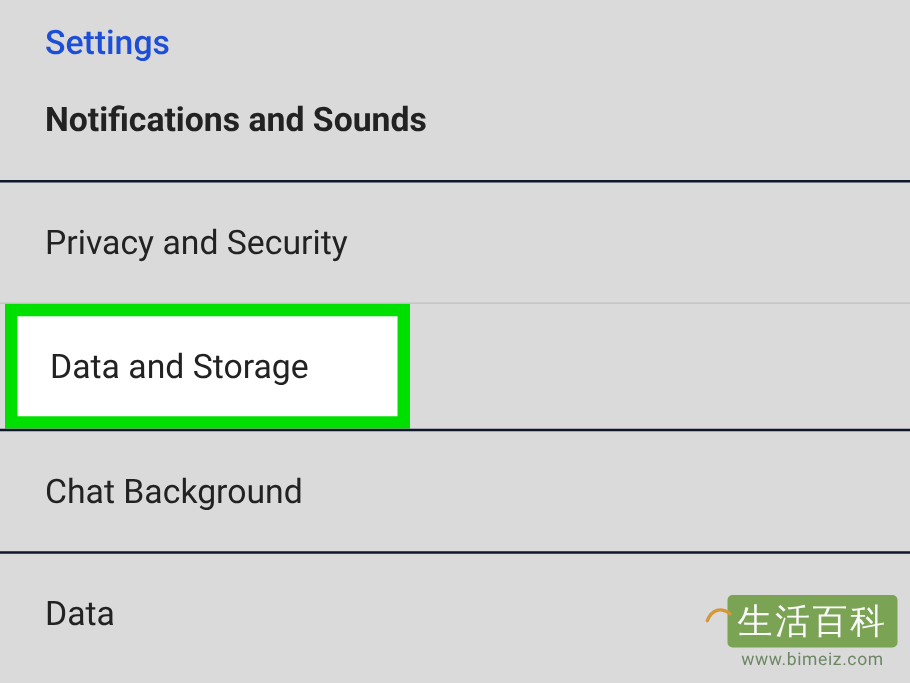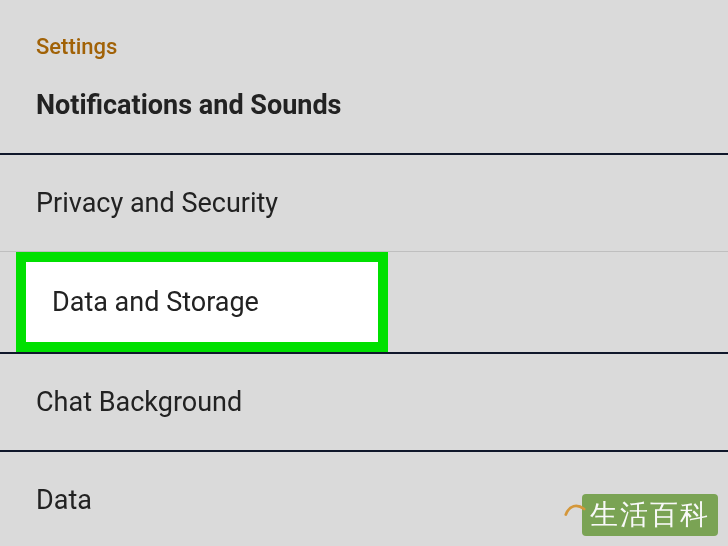--- a/index.html
+++ b/index.html
@@ -6,24 +6,23 @@
     body {
       width: 728px;
       height: 546px;
       background-color: #dadada;
       font-family: -apple-system, Roboto, "Helvetica Neue", Arial, sans-serif;
       position: relative;
       overflow: hidden;
     }
     .section-header {
       padding: 18px 36px 14px 36px;
-      color: #a16207;
-      font-size: 22px;
+      color: #1d4ed8;
+      font-size: 27px;
       font-weight: 500;
-      margin-top: 16px;
     }
     .list-item {
       padding: 32px 36px;
       border-top: 2px solid #0f172a;
       color: #222222;
       font-size: 27px;
       font-weight: 400;
       position: relative;
       background-color: #dadada;
     }
@@ -32,22 +31,22 @@
       padding-top: 16px;
     }
     .list-item.highlighted {
       padding: 0;
       border-top: 1px solid #bfbfbf;
     }
     .highlight-box {
       border: 10px solid #00e000;
       background-color: #ffffff;
       padding: 24px 26px;
-      width: 372px;
-      margin-left: 16px;
+      width: 324px;
+      margin-left: 4px;
     }
     .watermark {
       position: absolute;
       right: 10px;
       bottom: 10px;
       text-align: center;
       opacity: 0.85;
     }
     .watermark-chinese {
       display: inline-block;
@@ -106,13 +105,14 @@
   <span>Data</span>
 </div>
 
 <div class="watermark">
   <div class="watermark-chinese">
     <svg class="swoosh" viewBox="0 0 24 24">
       <path d="M2 18 C 6 8, 14 6, 22 12" stroke="#d48c1f" stroke-width="3" fill="none" stroke-linecap="round"></path>
     </svg>
     <span class="cn-bg">生活百科</span>
   </div>
+  <div class="watermark-url">www.bimeiz.com</div>
 </div>
 
 </body></html>

